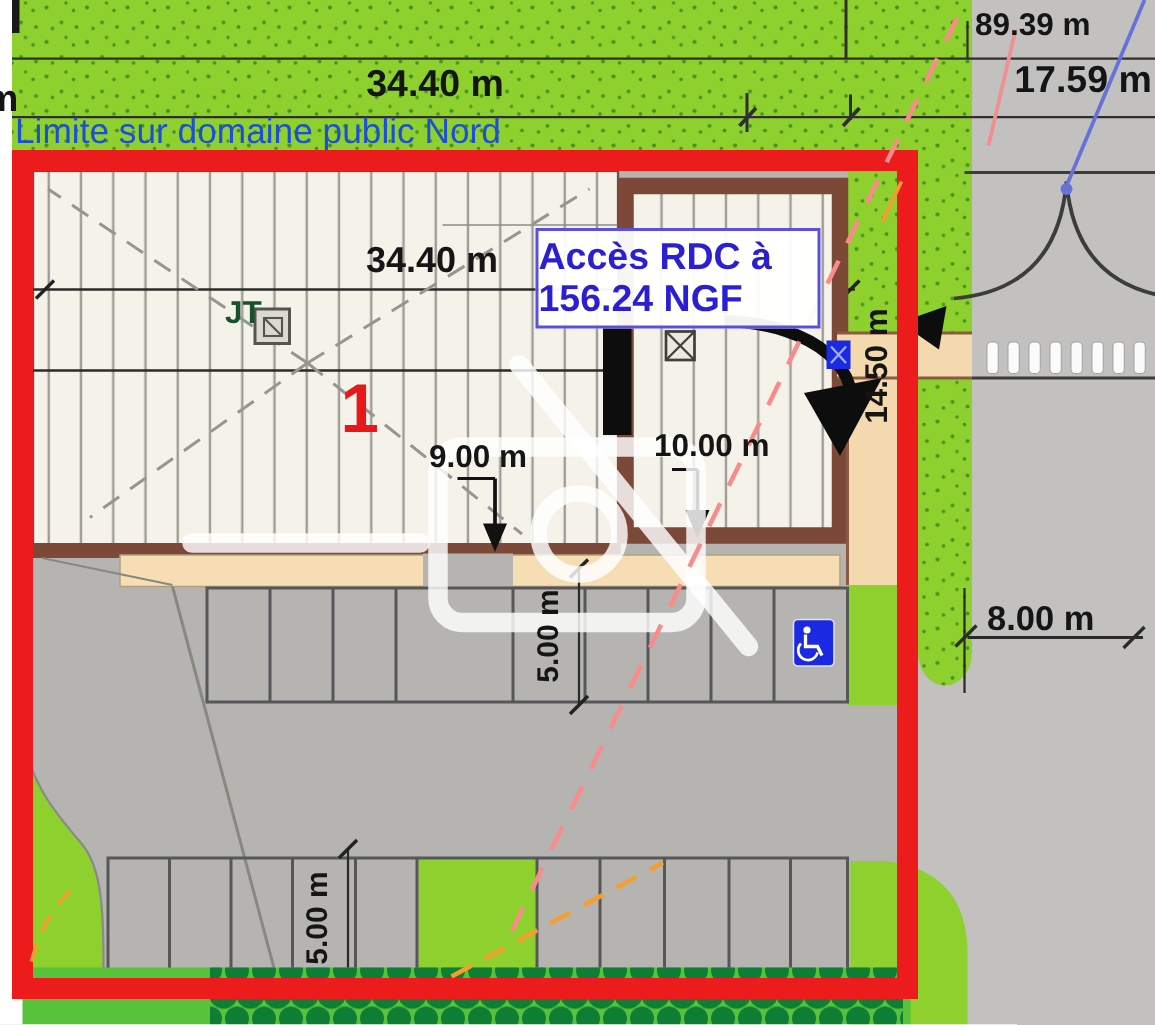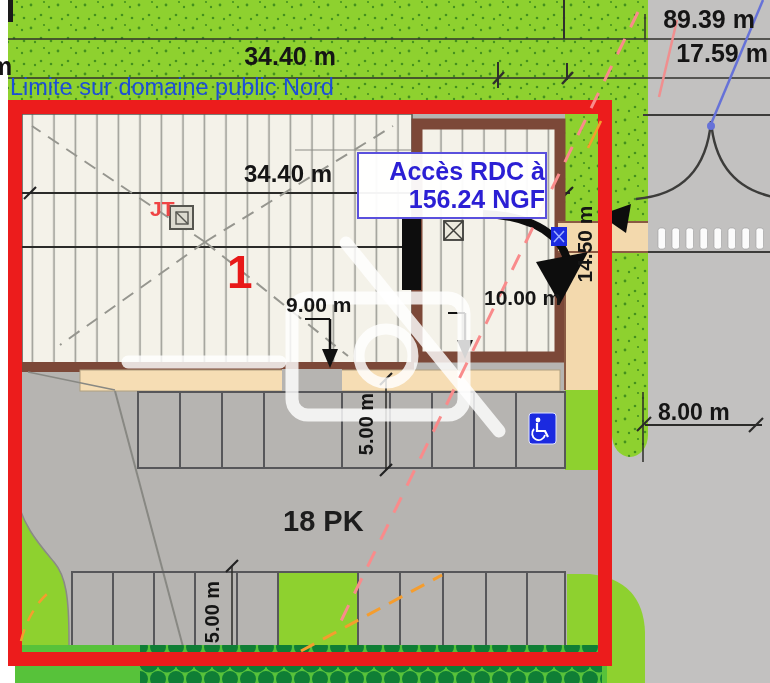--- a/index.html
+++ b/index.html
@@ -3,31 +3,31 @@
 <meta charset="utf-8">
 <style>
   html,body{margin:0;padding:0;background:#fff;}
   #plan{position:relative;width:770px;height:683px;overflow:hidden;background:#fff;
         font-family:"Liberation Sans", sans-serif;}
   #plan svg{position:absolute;left:0;top:0;z-index:1;}
   .lbl{position:absolute;z-index:5;white-space:nowrap;color:#151515;font-weight:600;}
   .rot{transform:rotate(-90deg);text-align:center;}
   #lbl-m-clip{left:-10px;top:52px;font-size:25px;}
   #lbl-dim-top{left:225px;top:42px;width:130px;font-size:25px;text-align:center;}
-  #lbl-8939{left:650px;top:5px;width:118px;font-size:25px;text-align:center;}
+  #lbl-8939{left:650px;top:5px;width:118px;font-size:21px;}
   #lbl-1759{left:672px;top:39px;width:100px;font-size:25px;text-align:center;}
   #lbl-limite{left:10px;top:74px;font-size:23.5px;font-weight:400;color:#1d4ed8;}
   #lbl-dim-mid{left:228px;top:160px;width:120px;font-size:24px;text-align:center;}
   #acces-box{position:absolute;z-index:5;left:357px;top:152px;width:186px;padding:3px 0 4px;
              background:rgba(255,255,255,0.95);border:2px solid #5a50dd;color:#2b1fd4;
-             font-size:25px;font-weight:700;text-align:right;line-height:1.12;}
-  #lbl-jt{left:150px;top:197px;font-size:21px;color:#ef4444;}
+             font-size:25px;font-weight:700;text-align:left;line-height:1.12;}
+  #lbl-jt{left:150px;top:197px;font-size:21px;color:#14532d;}
   #lbl-lot1{left:227px;top:249px;font-size:46px;font-weight:700;color:#e81818;line-height:1;}
   #lbl-9m{left:286px;top:293px;font-size:21px;text-align:center;}
-  #lbl-10m{left:436px;top:286px;font-size:21px;margin-left:48px;}
+  #lbl-10m{left:436px;top:286px;font-size:21px;}
   #lbl-1450{left:528px;top:232px;width:114px;height:24px;font-size:21px;}
   #lbl-8m{left:658px;top:399px;font-size:23px;}
   #lbl-5mid{left:322px;top:413px;width:88px;height:22px;font-size:20px;}
   #lbl-5bot{left:168px;top:601px;width:88px;height:22px;font-size:20px;}
   #lbl-18pk{left:283px;top:505px;font-size:29px;color:#1d1d1d;}
 </style>
 </head>
 <body>
 
 <div id="plan">
@@ -253,14 +253,13 @@
   </div>
 
   <div class="lbl" id="lbl-jt">JT</div>
   <div class="lbl" id="lbl-lot1">1</div>
   <div class="lbl" id="lbl-9m">9.00 m</div>
   <div class="lbl" id="lbl-10m">10.00 m</div>
   <div class="lbl rot" id="lbl-1450">14.50 m</div>
   <div class="lbl" id="lbl-8m">8.00 m</div>
   <div class="lbl rot" id="lbl-5mid">5.00 m</div>
   <div class="lbl rot" id="lbl-5bot">5.00 m</div>
-  <div class="lbl" id="lbl-18pk">18 PK</div>
 </div>
 
 </body></html>

